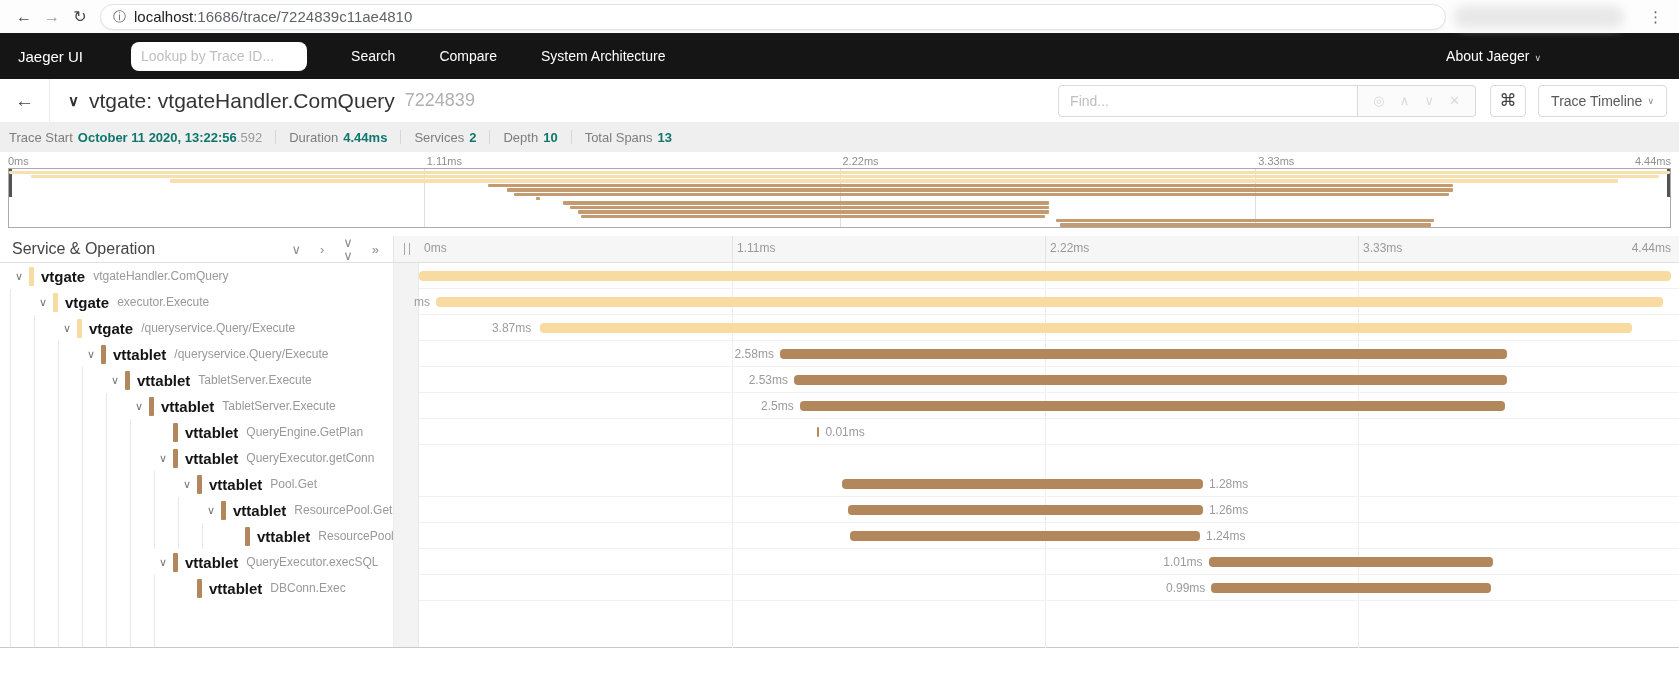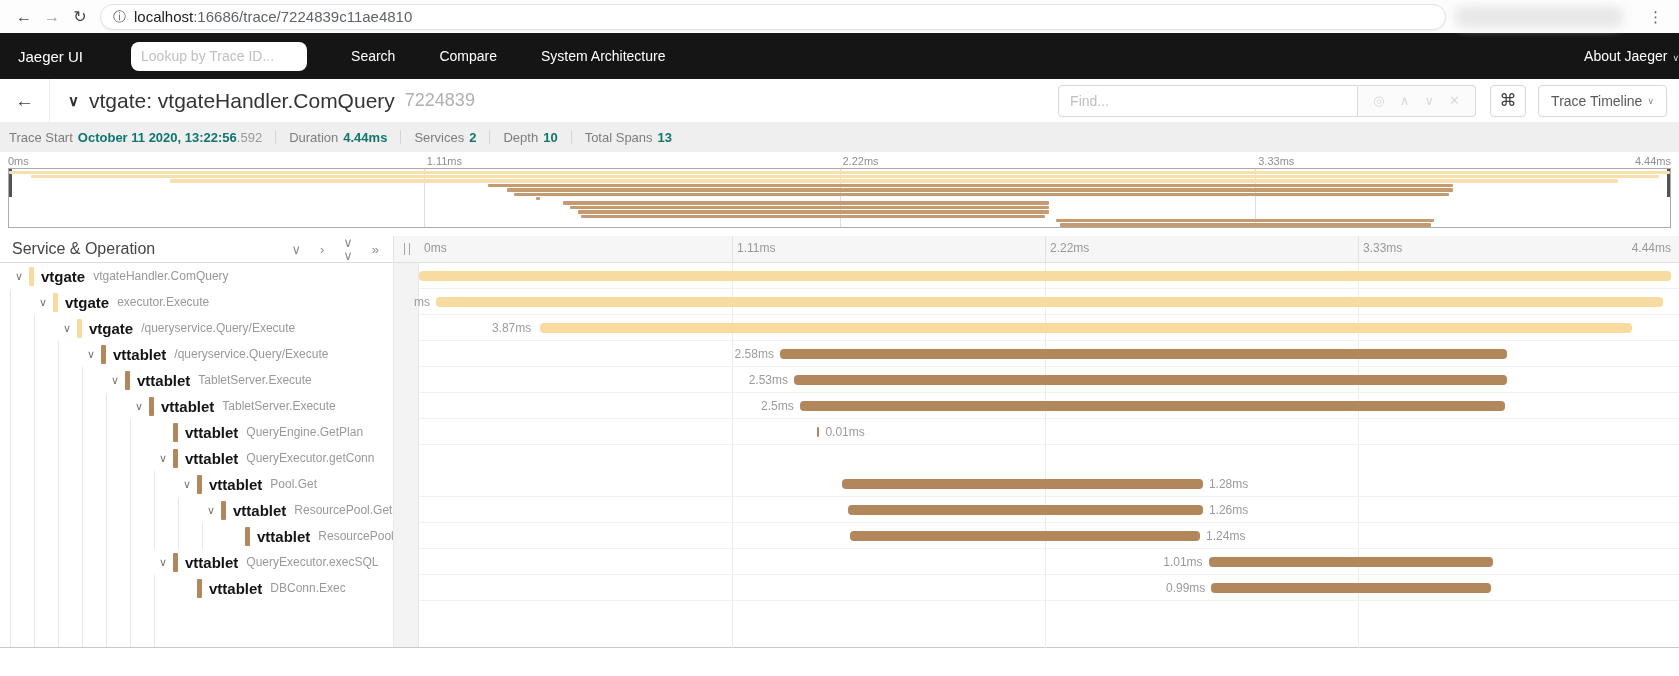--- a/index.html
+++ b/index.html
@@ -22,21 +22,21 @@
   .kebab { font-size:15px; color:#5f6368; padding:0 6px; }
 
   
   .jaeger-nav { height:46px; background:#151515; display:flex; align-items:center; color:#fff; }
   .brand { font-size:15px; margin:0 0 0 18px; white-space:nowrap; }
   .lookup { width:176px; height:29px; margin-left:48px; border:none; border-radius:8px;
     padding:0 10px; font-size:14px; font-family:inherit; color:#701a75; }
   .lookup::placeholder { color:#bfbfbf; }
   .nav-link { color:#fff; font-size:14px; text-decoration:none; margin-left:44px; white-space:nowrap; }
   .nav-spacer { flex:1; }
-  .about { color:#fff; font-size:14px; white-space:nowrap; }
+  .about { color:#fff; font-size:14px; margin-right:138px; white-space:nowrap; }
   .mini-caret { font-size:9px; margin-left:5px; color:#d9d9d9; }
 
   
   .page-header { height:43px; display:flex; align-items:center; background:#fff; }
   .back-btn { width:50px; height:100%; display:flex; align-items:center; justify-content:center;
     font-size:19px; color:#424242; border-right:1px solid #ebebeb; flex:none; }
   .collapse-caret { margin-left:18px; font-size:15px; font-weight:bold; color:#2f2f2f; }
   .trace-title { margin-left:10px; font-size:21px; color:#343434; white-space:nowrap; }
   .trace-id { margin-left:10px; font-size:18px; color:#b0b0b0; }
   .header-controls { margin-left:auto; display:flex; align-items:center; margin-right:12px; }

